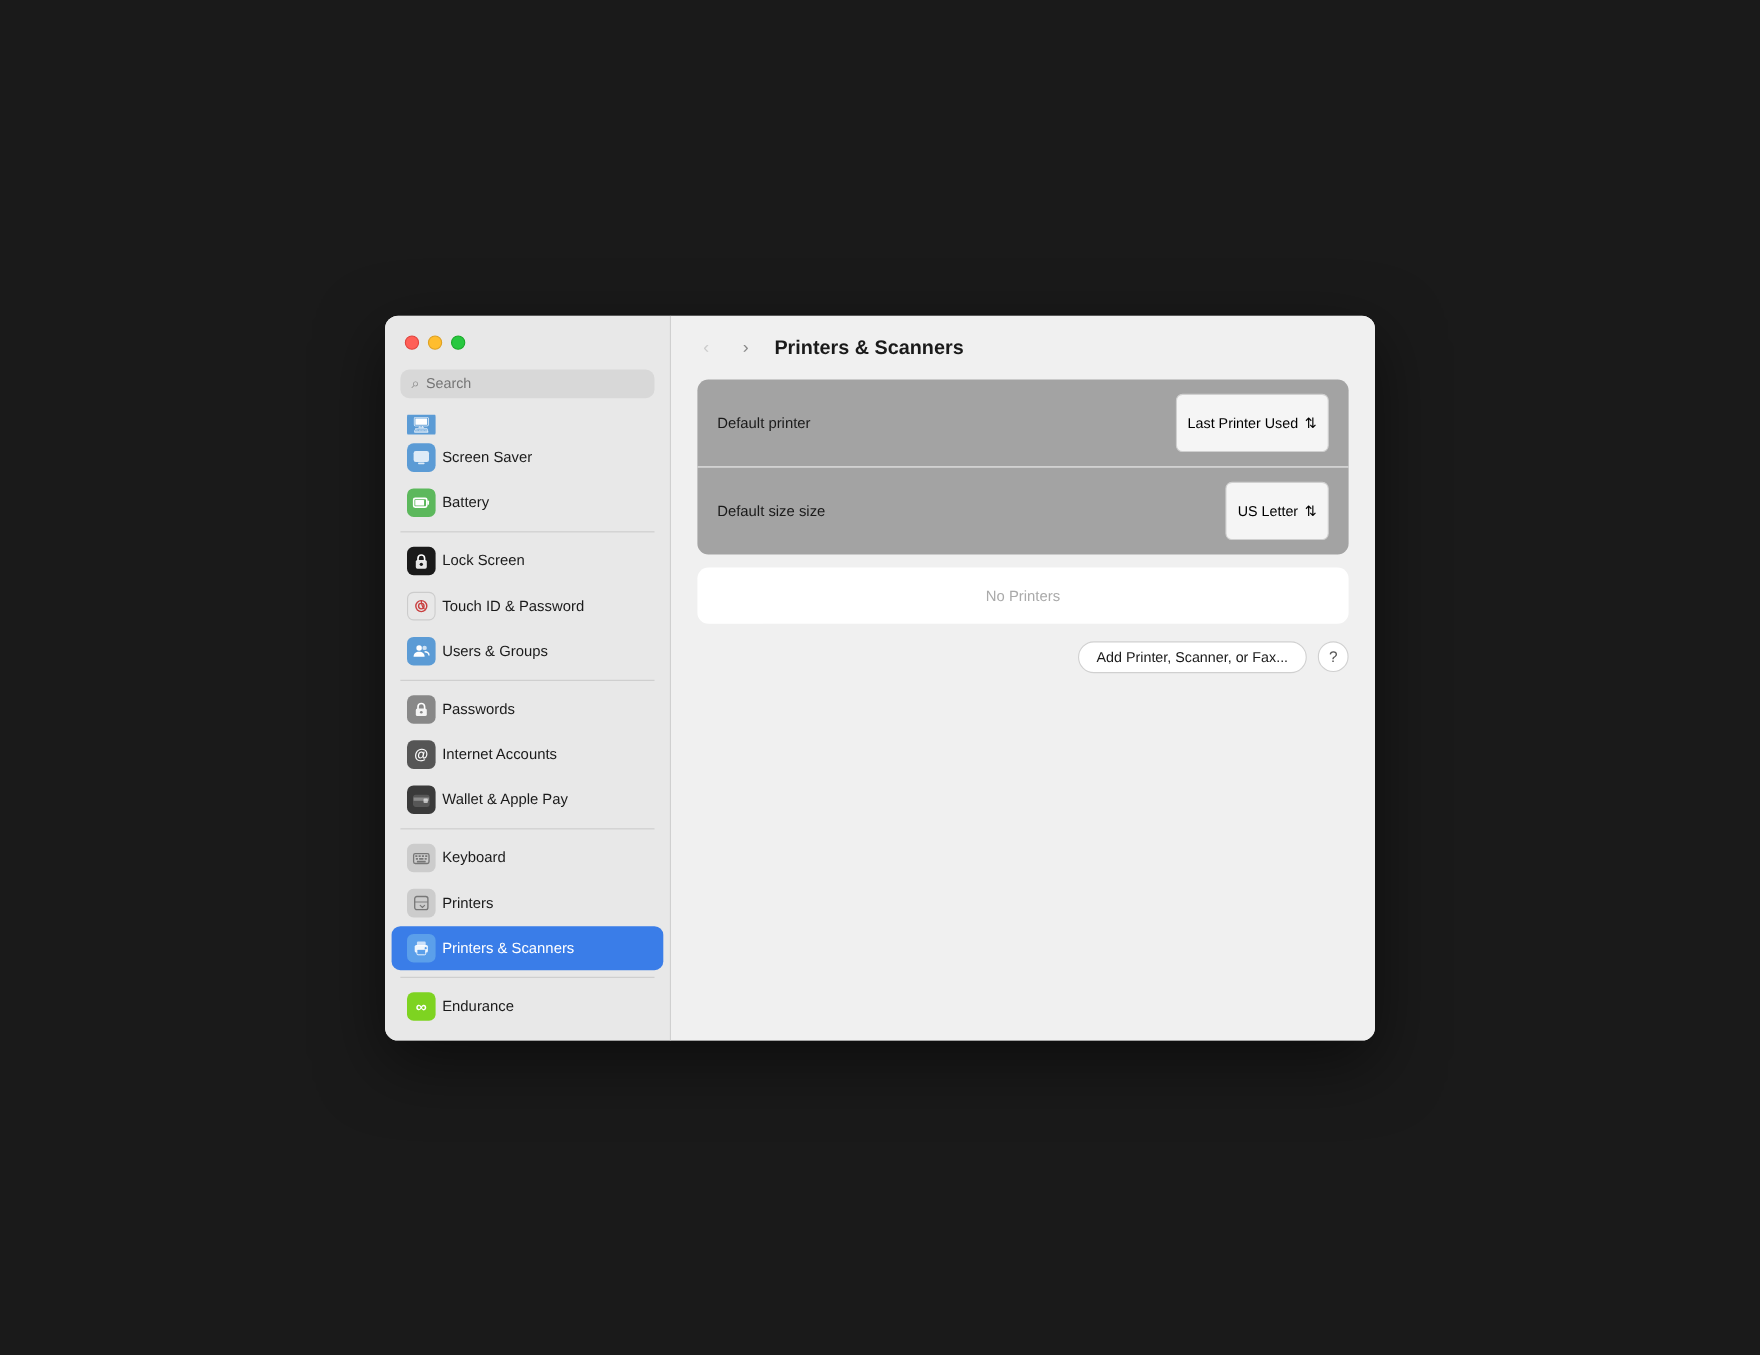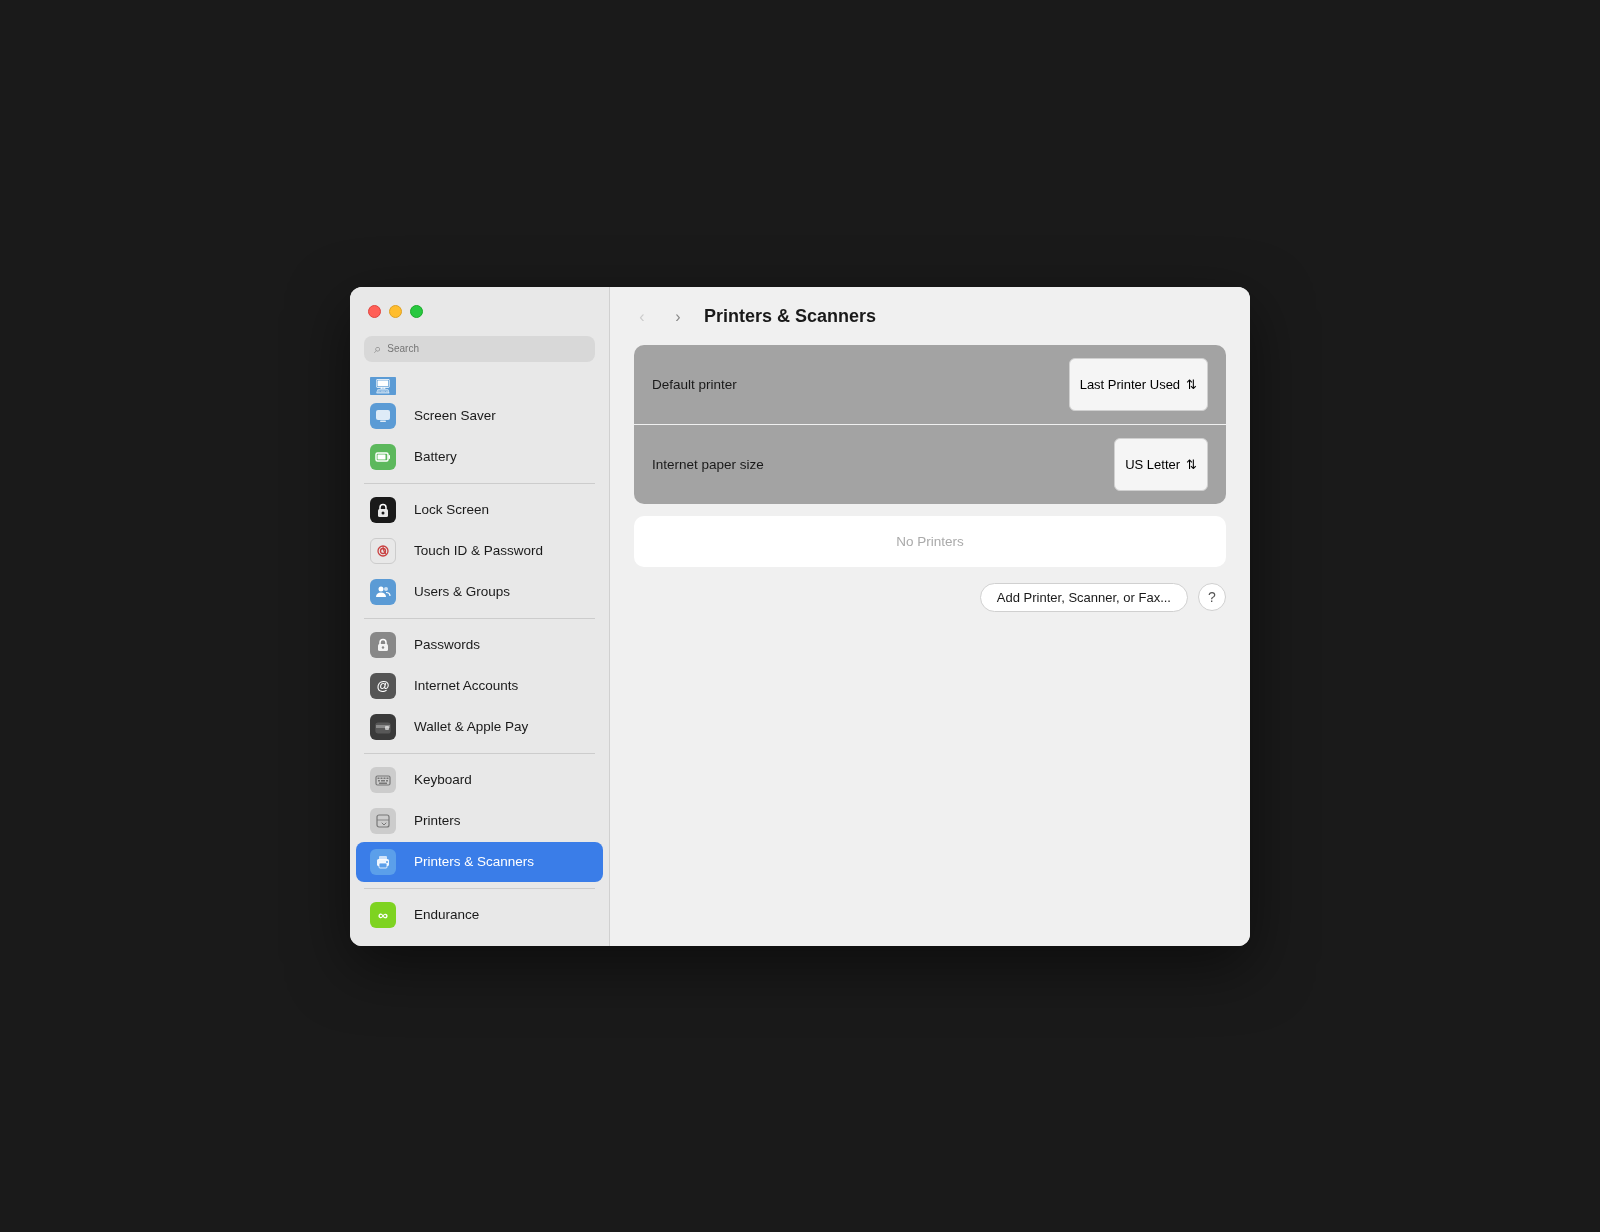--- a/index.html
+++ b/index.html
@@ -57,39 +57,39 @@
       align-items: center;
       background: #d8d8d8;
       border-radius: 8px;
       padding: 5px 10px;
       gap: 6px;
     }
     .search-box input {
       border: none;
       background: transparent;
       outline: none;
-      font-size: 10px;
+      font-size: 13px;
       color: #7f1d1d;
       width: 100%;
     }
     .search-icon {
       color: #888;
       font-size: 13px;
     }
 
     .sidebar-items {
       flex: 1;
       overflow-y: auto;
       padding-bottom: 10px;
     }
 
     .sidebar-item {
       display: flex;
       align-items: center;
-      gap: 18px;
+      gap: 6px;
       padding: 7px 14px;
       cursor: pointer;
       border-radius: 8px;
       margin: 1px 6px;
       font-size: 13.5px;
       color: #1a1a1a;
     }
     .sidebar-item.active {
       background: #3a7de8;
       color: white;
@@ -465,21 +465,21 @@
         <div class="settings-row">
           <span class="settings-label">Default printer</span>
           <div class="settings-value">
             <button class="select-btn">
               <span>Last Printer Used</span>
               <span>⇅</span>
             </button>
           </div>
         </div>
         <div class="settings-row">
-          <span class="settings-label">Internet paper size</span>
+          <span class="settings-label">Default size size</span>
           <div class="settings-value">
             <button class="select-btn">
               <span>US Letter</span>
               <span>⇅</span>
             </button>
           </div>
         </div>
       </div>
 
       <div class="no-printers-box">

